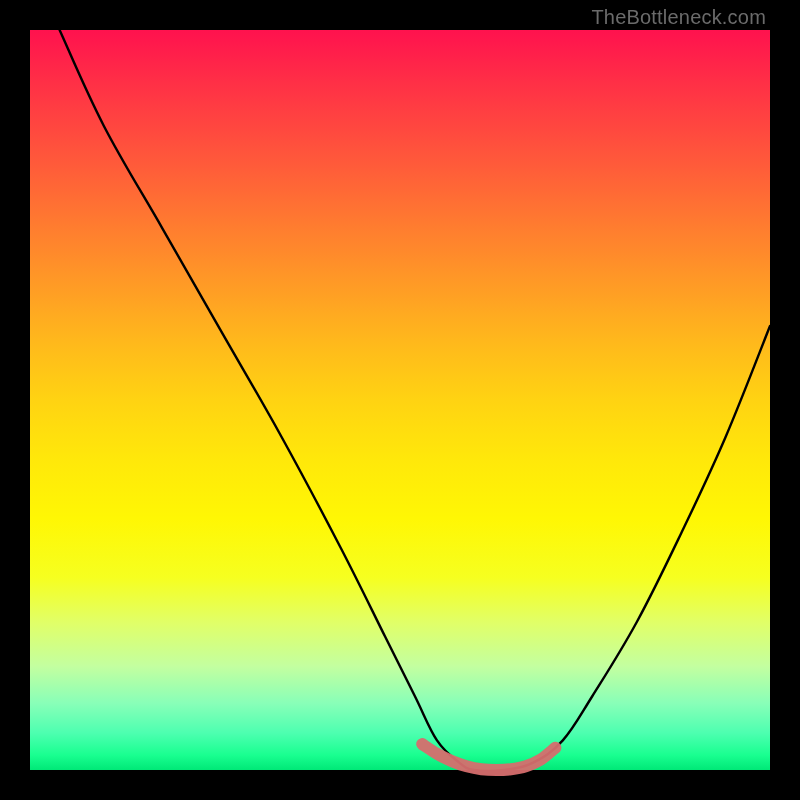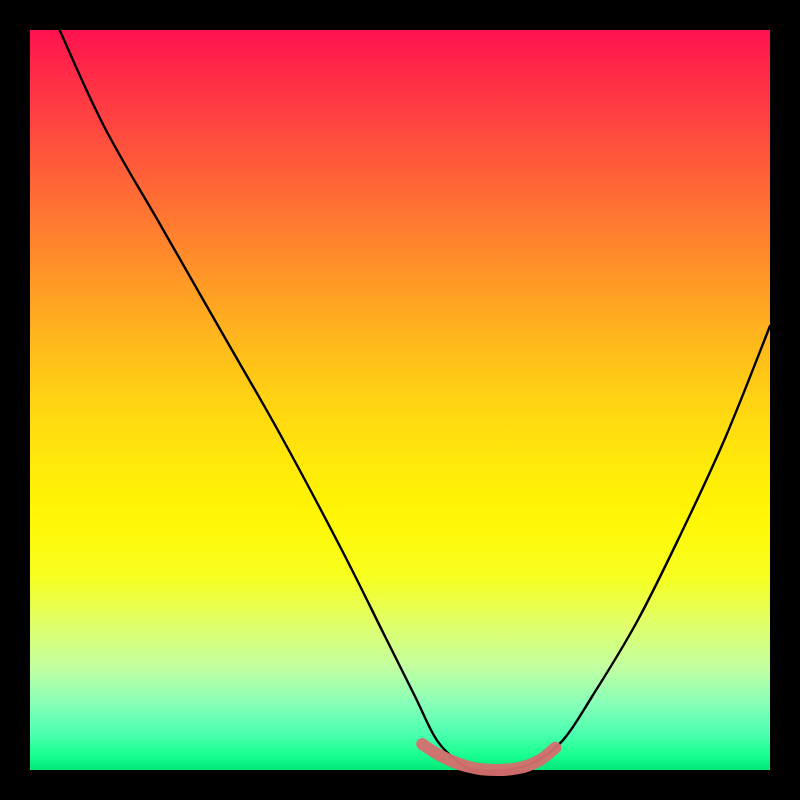--- a/index.html
+++ b/index.html
@@ -66,13 +66,14 @@
 <body>
 
 <div class="frame">
   <div class="plot-area"></div>
 
   <svg class="curve" viewBox="0 0 740 740" preserveAspectRatio="none">
     <path d="M 29.6 0 C 37.592 17.316000000000006, 55.352000000000004 60.23600000000003, 74 96.20000000000005 C 92.648 132.16400000000004, 111.88799999999999 162.50400000000008, 133.2 199.80000000000007 C 154.512 237.09600000000006, 171.088 266.10400000000004, 192.4 303.40000000000003 C 213.71200000000002 340.696, 230.288 368.372, 251.60000000000002 407 C 272.91200000000003 445.628, 292.15200000000004 482.036, 310.8 518 C 329.448 553.9639999999999, 341.88 580.16, 355.2 606.8 C 368.52 633.4399999999999, 375.476 647.352, 384.8 666 C 394.124 684.648, 399.00800000000004 698.4119999999999, 407.00000000000006 710.4 C 414.9920000000001 722.388, 422.54 727.272, 429.2 732.6 C 435.85999999999996 737.928, 436.008 738.668, 444 740 C 451.992 741.332, 462.944 741.332, 473.6 740 C 484.25600000000003 738.668, 492.54400000000004 737.928, 503.20000000000005 732.6 C 513.856 727.272, 522.144 722.388, 532.8 710.4 C 543.4559999999999 698.4119999999999, 549.0799999999999 687.312, 562.4 666 C 575.72 644.688, 590.8159999999999 621.304, 606.8 592 C 622.784 562.696, 635.216 536.5, 651.2 503.2 C 667.1840000000001 469.9, 679.6159999999999 444.296, 695.5999999999999 407 C 711.584 369.704, 732.008 315.98, 740 296" id="main-curve" fill="none" stroke="#000000" stroke-width="2.4" stroke-linecap="round" stroke-linejoin="round"></path>
     <path d="M 392.20000000000005 714.1 C 394.86400000000003 715.8316, 401.6720000000001 720.6564000000001, 407.00000000000006 723.72 C 412.32800000000003 726.7836, 416.472 728.8556, 421.79999999999995 731.12 C 427.12799999999993 733.3844, 431.27199999999993 734.8348, 436.59999999999997 736.3 C 441.928 737.7651999999999, 446.07199999999995 738.5939999999999, 451.4 739.26 C 456.728 739.926, 460.87199999999996 740, 466.2 740 C 471.528 740, 475.67199999999997 739.926, 481 739.26 C 486.32800000000003 738.5939999999999, 490.47200000000004 738.0315999999999, 495.8 736.3 C 501.128 734.5684, 505.272 732.97, 510.59999999999997 729.64 C 515.928 726.31, 522.736 719.9312, 525.4 717.8" id="optimal-curve" fill="none" stroke="#d66e6e" stroke-width="12" stroke-linecap="round" stroke-linejoin="round" opacity="0.95"></path>
   </svg>
 
+  <div class="watermark">TheBottleneck.com</div>
 </div>
 
 </body></html>

